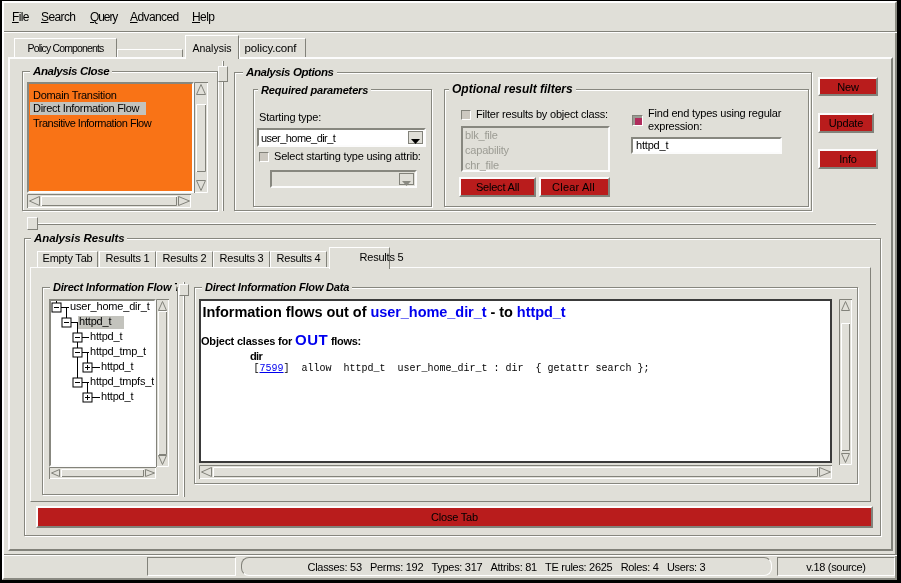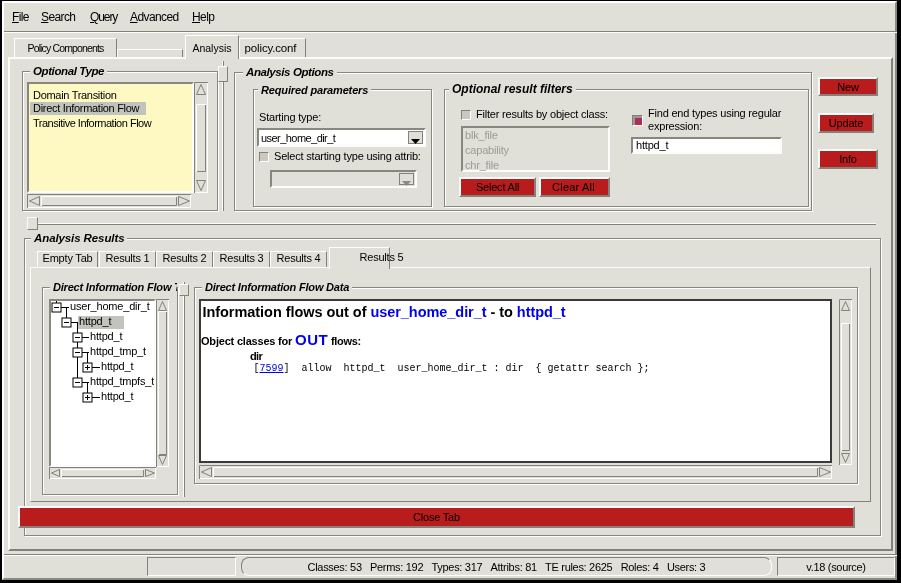--- a/index.html
+++ b/index.html
@@ -29,22 +29,22 @@
 <span class="a mt" style="left:130px;top:10px;"><u>A</u>dvanced</span>
 <span class="a mt" style="left:192px;top:10px;"><u>H</u>elp</span>
 
 <div class="a tab tt ctr" style="left:14px;top:38px;width:103px;height:19px;letter-spacing:-0.85px;">Policy Components</div>
 <div class="a tab tt ctr" style="left:117px;top:49px;width:66px;height:34px;letter-spacing:-0.3px;">Policy Rules</div>
 <div class="a tab tt ctr" style="left:239px;top:38px;width:67px;height:19px;font-size:11.5px;letter-spacing:-0.15px;padding-right:4px;">policy.conf</div>
 <div class="a" style="left:8px;top:57px;width:885px;height:494px;background:#e0dfd8;border:2px solid;border-color:#fcfcfc #82827a #82827a #fcfcfc;"></div>
 <div class="a tab tt ctr" style="left:185px;top:35px;width:54px;height:24px;z-index:5;letter-spacing:0;">Analysis</div>
 
 <div class="a f" style="left:22px;top:71px;width:196px;height:140px;"></div>
-<div class="a lbl" style="left:30px;top:65px;">Optional Type</div>
-<div class="a sunk2" style="left:27px;top:82px;width:167px;height:111px;background:#fef9c3;">
+<div class="a lbl" style="left:30px;top:65px;">Analysis Close</div>
+<div class="a sunk2" style="left:27px;top:82px;width:167px;height:111px;background:#f97316;">
   <div class="a" style="left:1px;top:18px;width:116px;height:13px;background:#c3c3bd;"></div>
   <div class="a t11" style="left:4px;top:5px;letter-spacing:-0.3px;">Domain Transition</div>
   <div class="a t11" style="left:4px;top:18px;letter-spacing:-0.3px;">Direct Information Flow</div>
   <div class="a t11" style="left:4px;top:33px;letter-spacing:-0.5px;">Transitive Information Flow</div>
 </div>
 <div class="a" style="left:194px;top:82px;">
     <svg width="14" height="111" style="display:block">
       <rect x="0" y="0" width="14" height="111" fill="#e0dfd8"></rect>
       <path d="M0.5,111 L0.5,0.5 L14,0.5" stroke="#82827a" fill="none"></path>
       <path d="M1,110.5 L13.5,110.5 L13.5,1" stroke="#fff" fill="none"></path>
@@ -227,18 +227,18 @@
       <path d="M0.5,14 L0.5,0.5 L633,0.5" stroke="#82827a" fill="none"></path>
       <path d="M1,13.5 L632.5,13.5 L632.5,1" stroke="#fff" fill="none"></path>
       <polygon points="2.5,7.0 12.5,2.5 12.5,11.5" fill="#e0dfd8" stroke="#82827a" stroke-width="1"></polygon>
       <rect x="14" y="2" width="605" height="10" fill="#e0dfd8"></rect>
       <path d="M14.5,12 L14.5,2.5 L619,2.5" stroke="#fff" fill="none"></path>
       <path d="M15,11.5 L618.5,11.5 L618.5,3" stroke="#82827a" fill="none"></path>
       <polygon points="620.5,2.5 631.5,7.0 620.5,11.5" fill="#e0dfd8" stroke="#82827a" stroke-width="1"></polygon>
     </svg>
   </div>
 
-<div class="a rais2 t11 ctr" style="left:18px;top:506px;width:837px;height:22px;">Close Tab</div>
+<div class="a rais2 t11 ctr" style="left:36px;top:506px;width:837px;height:22px;">Close Tab</div>
 
 <div class="a" style="left:4px;top:554px;width:893px;height:2px;border-top:1px solid #82827a;border-bottom:1px solid #fff;"></div>
 <div class="a sunk1" style="left:147px;top:557px;width:89px;height:19px;"></div>
 <div class="a sunk1 t10 ctr" style="left:241px;top:557px;width:531px;height:19px;border-radius:8px;">Classes: 53&nbsp;&nbsp;&nbsp;Perms: 192&nbsp;&nbsp;&nbsp;Types: 317&nbsp;&nbsp;&nbsp;Attribs: 81&nbsp;&nbsp;&nbsp;TE rules: 2625&nbsp;&nbsp;&nbsp;Roles: 4&nbsp;&nbsp;&nbsp;Users: 3</div>
 <div class="a sunk1 t10 ctr" style="left:777px;top:557px;width:118px;height:19px;">v.18 (source)</div>
 
 </body></html>

